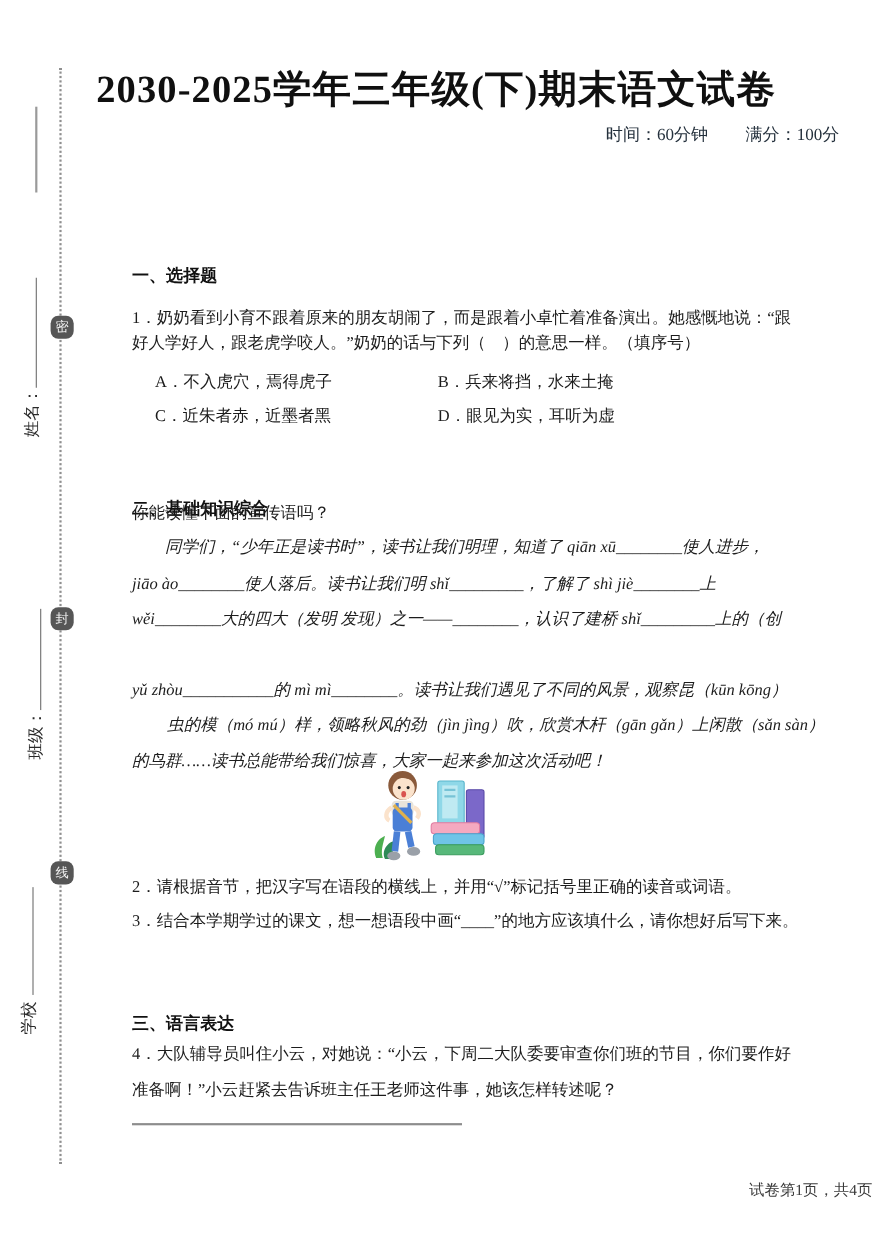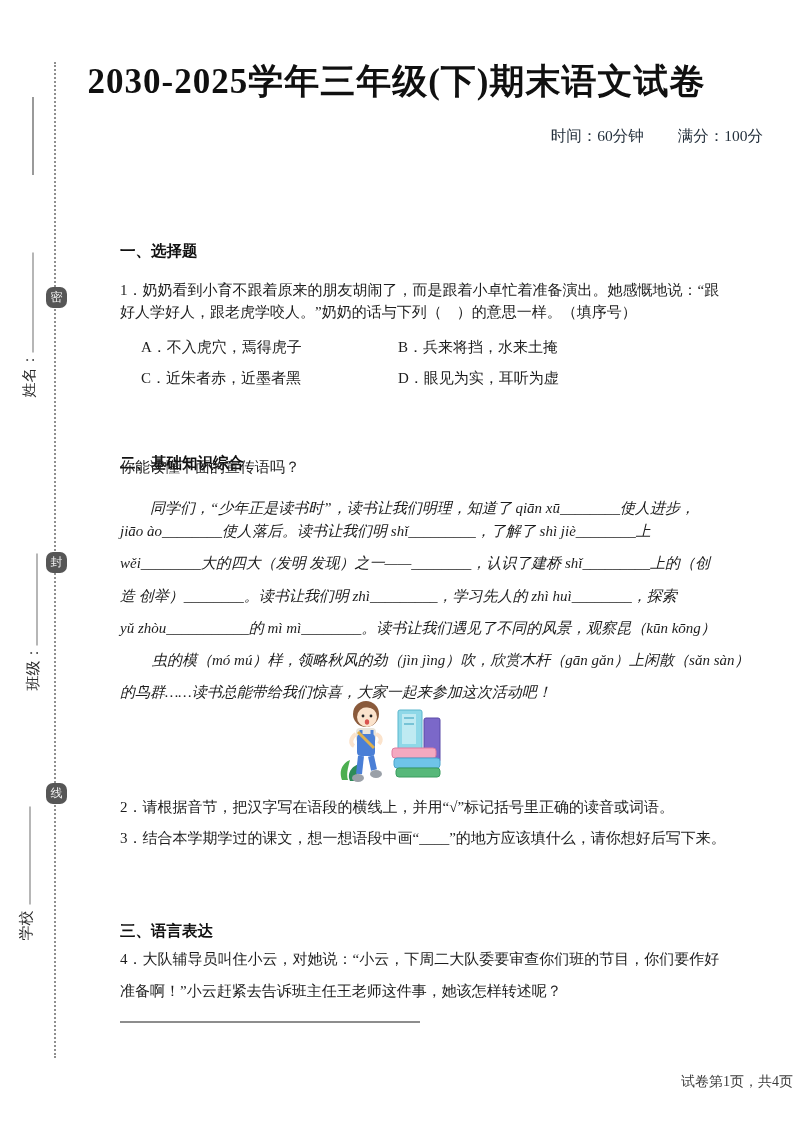--- a/index.html
+++ b/index.html
@@ -39,21 +39,21 @@
     height:1em;
   }
   
   .title{
     position:absolute;top:58px;left:0;width:100%;
     text-align:center;font-size:35px;font-weight:900;
     letter-spacing:1px;color:#101010;
   }
   .meta{
     position:absolute;top:112px;right:30px;
-    font-size:15.5px;color:#24303c;margin-top:14px;
+    font-size:15.5px;color:#24303c;
   }
   .meta .gap{display:inline-block;width:34px;}
   
   .score-table{
     position:absolute;left:72px;top:145px;width:693px;
     border-collapse:collapse;table-layout:fixed;
   }
   .score-table td,.score-table th{
     border:1.6px solid #2c2c2c;
     font-size:15.5px;font-weight:normal;
@@ -123,24 +123,23 @@
   <div class="line" style="top:302px;">好人学好人，跟老虎学咬人。”奶奶的话与下列（　）的意思一样。（填序号）</div>
 
   <div class="opt" style="left:141px;top:338px;">A．不入虎穴，焉得虎子</div>
   <div class="opt" style="left:398px;top:338px;">B．兵来将挡，水来土掩</div>
   <div class="opt" style="left:141px;top:369px;">C．近朱者赤，近墨者黑</div>
   <div class="opt" style="left:398px;top:369px;">D．眼见为实，耳听为虚</div>
 
   <div class="line sec-heading" style="top:429px;margin-top:24px;">二、基础知识综合</div>
   <div class="line" style="top:457px;">你能读懂下面的宣传语吗？</div>
 
-  <div class="line kaiti indent" style="top:488px;margin-top:10px;">同学们，“少年正是读书时”，读书让我们明理，知道了 qiān xū________使人进步，</div>
+  <div class="line kaiti indent" style="top:488px;">同学们，“少年正是读书时”，读书让我们明理，知道了 qiān xū________使人进步，</div>
   <div class="line kaiti" style="top:521px;">jiāo ào________使人落后。读书让我们明 shǐ_________，了解了 shì jiè________上</div>
   <div class="line kaiti" style="top:553px;">wěi________大的四大（发明 发现）之一——________，认识了建桥 shǐ_________上的（创</div>
-  <div class="line kaiti" style="top:586px;">造 创举）________。读书让我们明 zhì_________，学习先人的 zhì huì________，探索</div>
   <div class="line kaiti" style="top:618px;">yǔ zhòu___________的 mì mì________。读书让我们遇见了不同的风景，观察昆（kūn kōng）</div>
   <div class="line kaiti" style="top:650px;margin-left:32px;">虫的模（mó mú）样，领略秋风的劲（jìn jìng）吹，欣赏木杆（gān gǎn）上闲散（sǎn sàn）</div>
   <div class="line kaiti" style="top:682px;">的鸟群……读书总能带给我们惊喜，大家一起来参加这次活动吧！</div>
 
   <div class="illu">
     <svg width="122" height="90" viewBox="0 0 122 90">
 
       <path d="M8 84 C4 74 10 66 16 64 C14 72 12 78 14 84 Z" fill="#4caf50"></path>
       <path d="M16 85 C12 76 20 68 27 68 C24 74 22 80 22 85 Z" fill="#2e8b57"></path>
 

